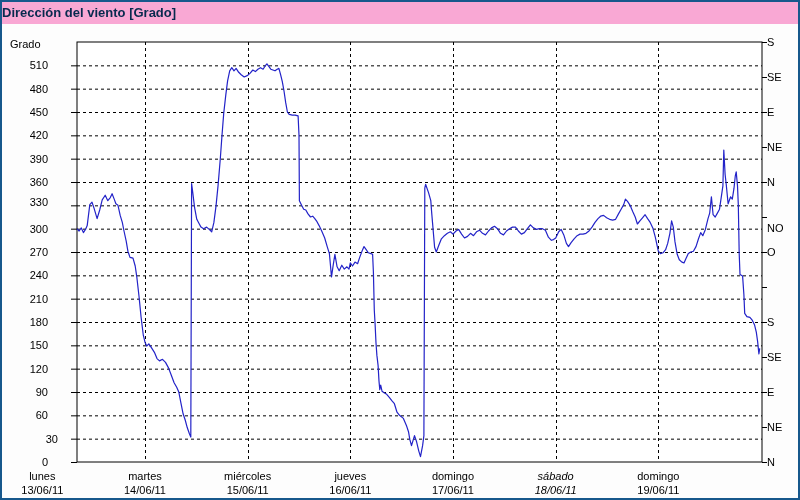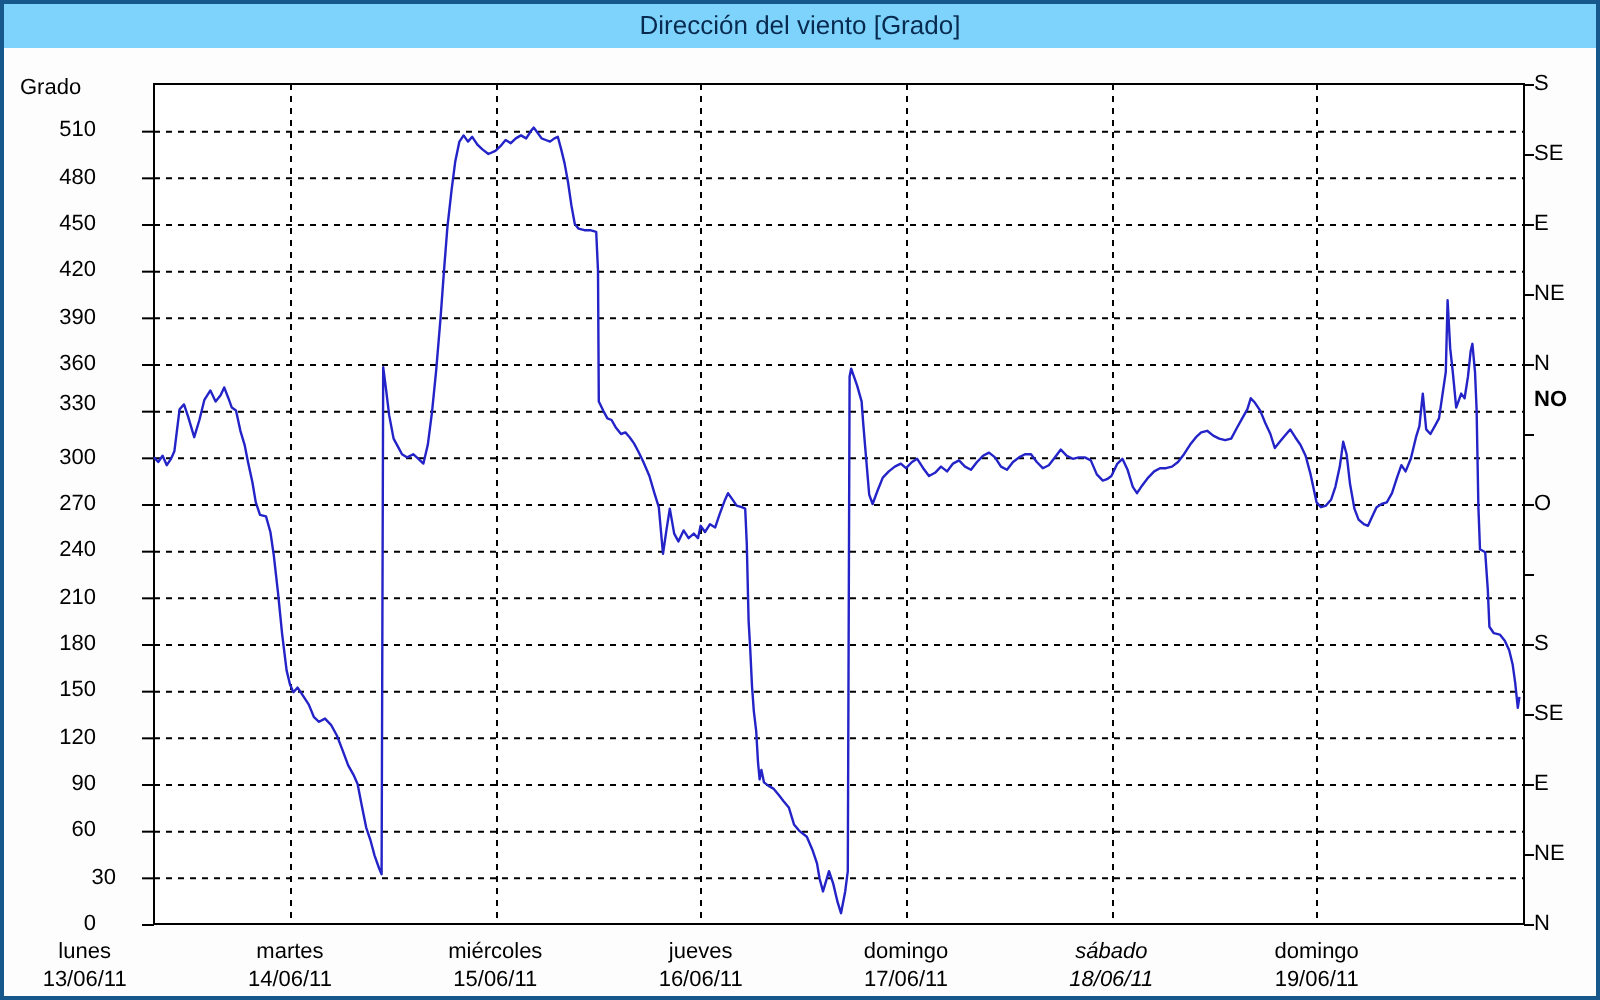--- a/index.html
+++ b/index.html
@@ -1,20 +1,20 @@
 <!DOCTYPE html>
 <html><head>
 <meta charset="utf-8">
 <style>
   html,body{margin:0;padding:0;background:#fff;}
   body{width:800px;height:500px;overflow:hidden;font-family:"Liberation Sans",sans-serif;}
   .app{position:absolute;left:0;top:0;width:800px;height:500px;box-sizing:border-box;
        border:2px solid #17588c;background:#fdfdfd;}
-  .titlebar{position:absolute;left:0;top:0;width:100%;height:22px;background:#7dd3fc;
-            color:#072a4e;font-size:13px;font-weight:normal;line-height:22px;text-align:center;}
+  .titlebar{position:absolute;left:0;top:0;width:100%;height:22px;background:#f9a8d4;
+            color:#072a4e;font-size:13px;font-weight:bold;line-height:22px;}
   .grado{position:absolute;left:8px;top:36px;font-size:11px;color:#000;}
   #plot{position:absolute;left:0;top:0;width:800px;height:500px;}
   .ylab{position:absolute;width:40px;text-align:right;font-size:11px;color:#000;line-height:13px;}
   .rlab{position:absolute;text-align:left;font-size:11px;color:#000;line-height:13px;}
   .dlab{position:absolute;text-align:center;font-size:11px;color:#000;line-height:14px;transform:translateX(-50%);}
 </style>
 </head>
 <body>
 
 <div class="app">
@@ -99,21 +99,21 @@
       <div class="ylab" style="left: 6px; top: 57.3333px; text-align: right;">510</div>
     </div>
   <div id="yr">
       <div class="rlab" style="left: 765px; top: 454px;">N</div>
       <div class="rlab" style="left: 765px; top: 419px;">NE</div>
       <div class="rlab" style="left: 765px; top: 384px;">E</div>
       <div class="rlab" style="left: 765px; top: 349px;">SE</div>
       <div class="rlab" style="left: 765px; top: 314px;">S</div>
       <div class="rlab" style="left: 765px; top: 279px; margin-left: 48px;">SO</div>
       <div class="rlab" style="left: 765px; top: 244px;">O</div>
-      <div class="rlab" style="left: 765px; top: 192px; font-weight: bold;">NO</div>
+      <div class="rlab" style="left: 765px; top: 220px;">NO</div>
       <div class="rlab" style="left: 765px; top: 174px;">N</div>
       <div class="rlab" style="left: 765px; top: 139px;">NE</div>
       <div class="rlab" style="left: 765px; top: 104px;">E</div>
       <div class="rlab" style="left: 765px; top: 69px;">SE</div>
       <div class="rlab" style="left: 765px; top: 34px;">S</div>
     </div>
   <div id="xl">
       <div class="dlab" style="left: 40.33px; top: 467px;">
         <div>lunes</div>
         <div>13/06/11</div>

